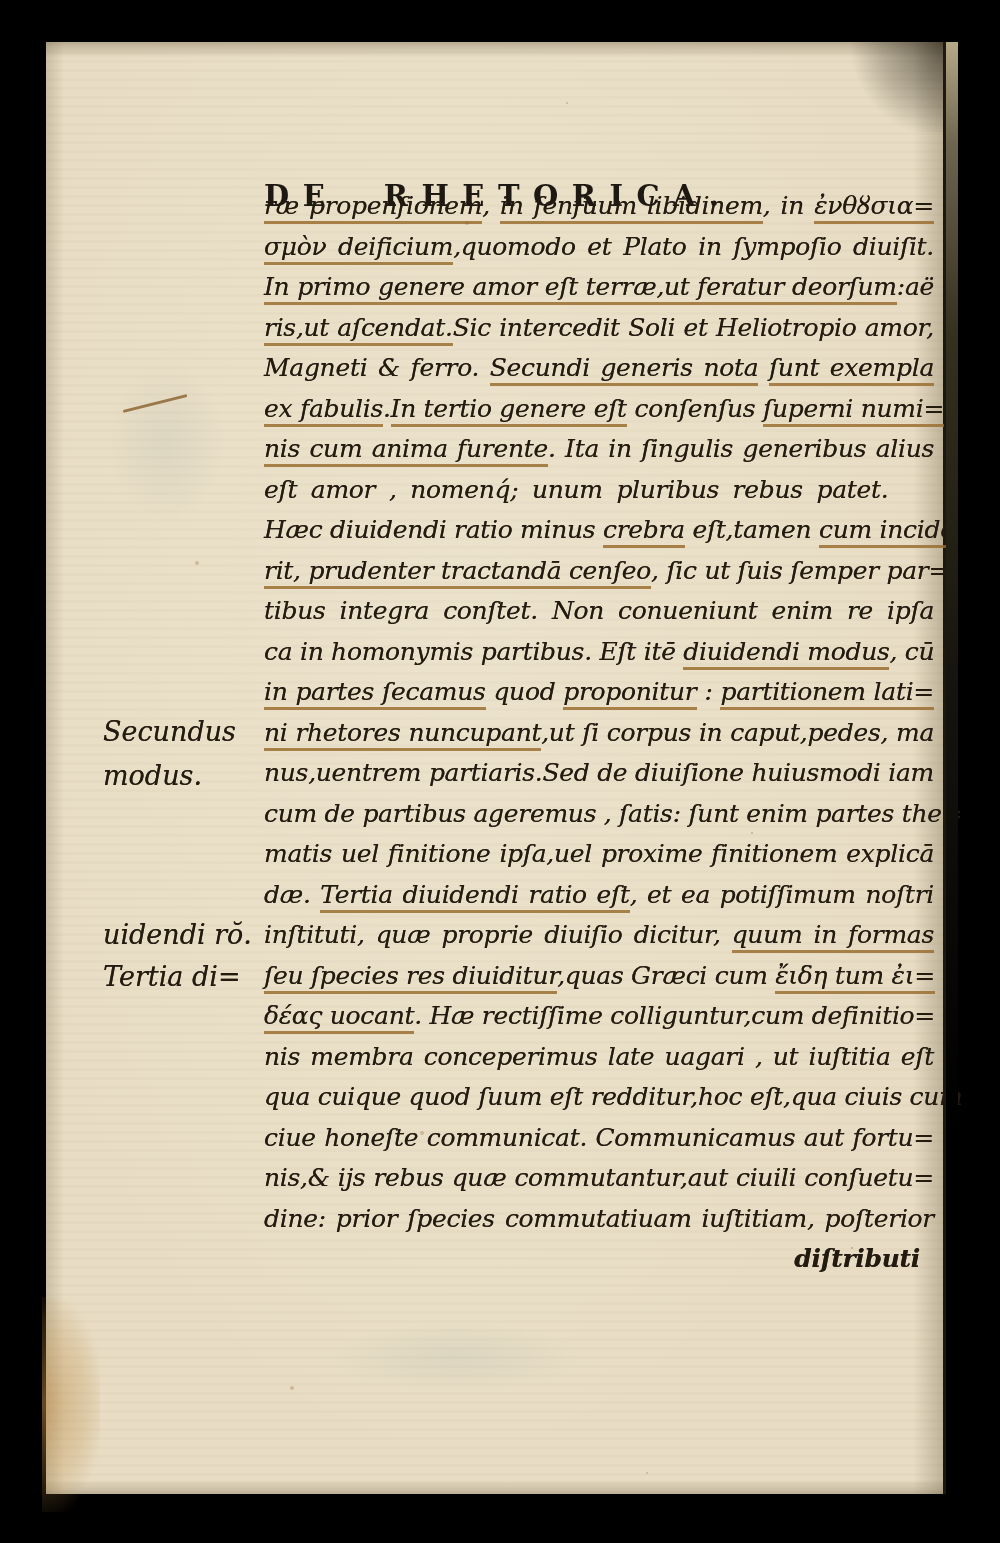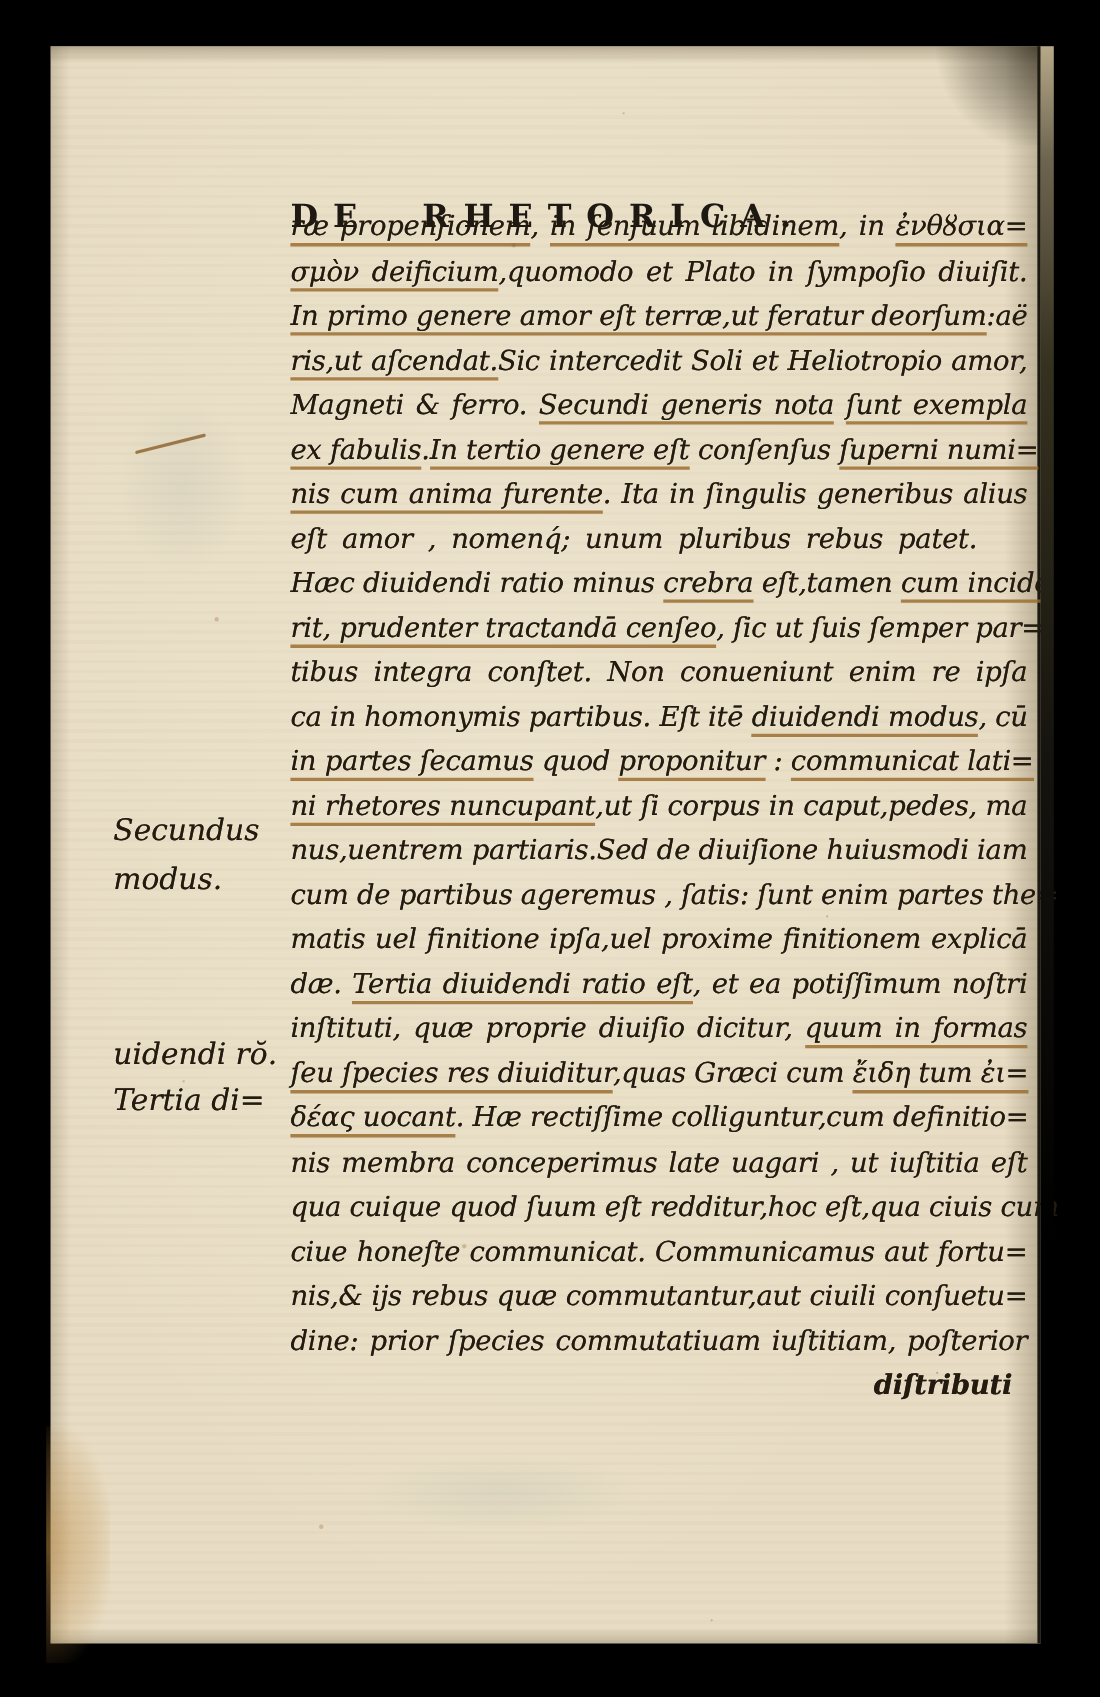--- a/index.html
+++ b/index.html
@@ -60,21 +60,20 @@
     white-space:nowrap;
     text-shadow:0 0 .5px rgba(36,27,16,.8);
   }
   .line.short{text-align-last:left;word-spacing:6px;}
   .line.catch{text-align-last:right;padding-right:14px;font-weight:bold;}
   .u{border-bottom:3px solid rgba(153,106,44,.82);padding-bottom:1px;}
   .margin-note{
     position:absolute;left:57px;width:158px;
     font-style:italic;font-size:27px;color:var(--ink);
     text-shadow:0 0 .5px rgba(36,27,16,.8);
-    margin-top:24px;
   }
   .margin-note .mline{line-height:44px;white-space:nowrap;}
   .note-tertia .mline{line-height:42px;}
   .pen-stroke{
     position:absolute;left:76px;top:360px;width:66px;height:3px;
     background:#8f6530;opacity:.85;border-radius:3px;
     transform:rotate(-14deg);
   }
   .stain-left{
     position:absolute;left:-4px;top:1255px;width:58px;height:215px;pointer-events:none;
@@ -115,21 +114,21 @@
       <div class="line"><span class="u">In primo genere amor eſt terræ,ut feratur deorſum</span><span>:aë</span></div>
       <div class="line"><span class="u">ris,ut aſcendat.</span><span>Sic intercedit Soli et Heliotropio amor,</span></div>
       <div class="line"><span>Magneti &amp; ferro. </span><span class="u">Secundi generis nota</span><span> </span><span class="u">ſunt exempla</span></div>
       <div class="line"><span class="u">ex fabulis</span><span>.</span><span class="u">In tertio genere eſt</span><span> conſenſus </span><span class="u">ſuperni numi=</span></div>
       <div class="line"><span class="u">nis cum anima furente</span><span>. Ita in ſingulis generibus alius</span></div>
       <div class="line short"><span>eſt amor , nomenq́; unum pluribus rebus patet.</span></div>
       <div class="line"><span>Hæc diuidendi ratio minus </span><span class="u">crebra</span><span> eſt,tamen </span><span class="u">cum incide</span></div>
       <div class="line"><span class="u">rit, prudenter tractandā cenſeo</span><span>, ſic ut ſuis ſemper par=</span></div>
       <div class="line"><span>tibus integra conſtet. Non conueniunt enim re ipſa</span></div>
       <div class="line"><span>ca in homonymis partibus. Eſt itē </span><span class="u">diuidendi modus</span><span>, cū</span></div>
-      <div class="line"><span class="u">in partes ſecamus</span><span> quod </span><span class="u">proponitur</span><span> : </span><span class="u">communicat lati=</span></div>
+      <div class="line"><span class="u">in partes ſecamus</span><span> quod </span><span class="u">proponitur</span><span> : </span><span class="u">partitionem lati=</span></div>
       <div class="line"><span class="u">ni rhetores nuncupant</span><span>,ut ſi corpus in caput,pedes, ma</span></div>
       <div class="line"><span>nus,uentrem partiaris.Sed de diuiſione huiusmodi iam</span></div>
       <div class="line"><span>cum de partibus ageremus , ſatis: ſunt enim partes the=</span></div>
       <div class="line"><span>matis uel finitione ipſa,uel proxime finitionem explicā</span></div>
       <div class="line"><span>dæ. </span><span class="u">Tertia diuidendi ratio eſt</span><span>, et ea potiſſimum noſtri</span></div>
       <div class="line"><span>inſtituti, quæ proprie diuiſio dicitur, </span><span class="u">quum in formas</span></div>
       <div class="line"><span class="u">ſeu ſpecies res diuiditur</span><span>,quas Græci cum </span><span class="u">ἔιδη tum ἐι=</span></div>
       <div class="line"><span class="u">δέας uocant</span><span>. Hæ rectiſſime colliguntur,cum definitio=</span></div>
       <div class="line"><span>nis membra conceperimus late uagari , ut iuſtitia eſt</span></div>
       <div class="line"><span>qua cuique quod ſuum eſt redditur,hoc eſt,qua ciuis cum</span></div>

